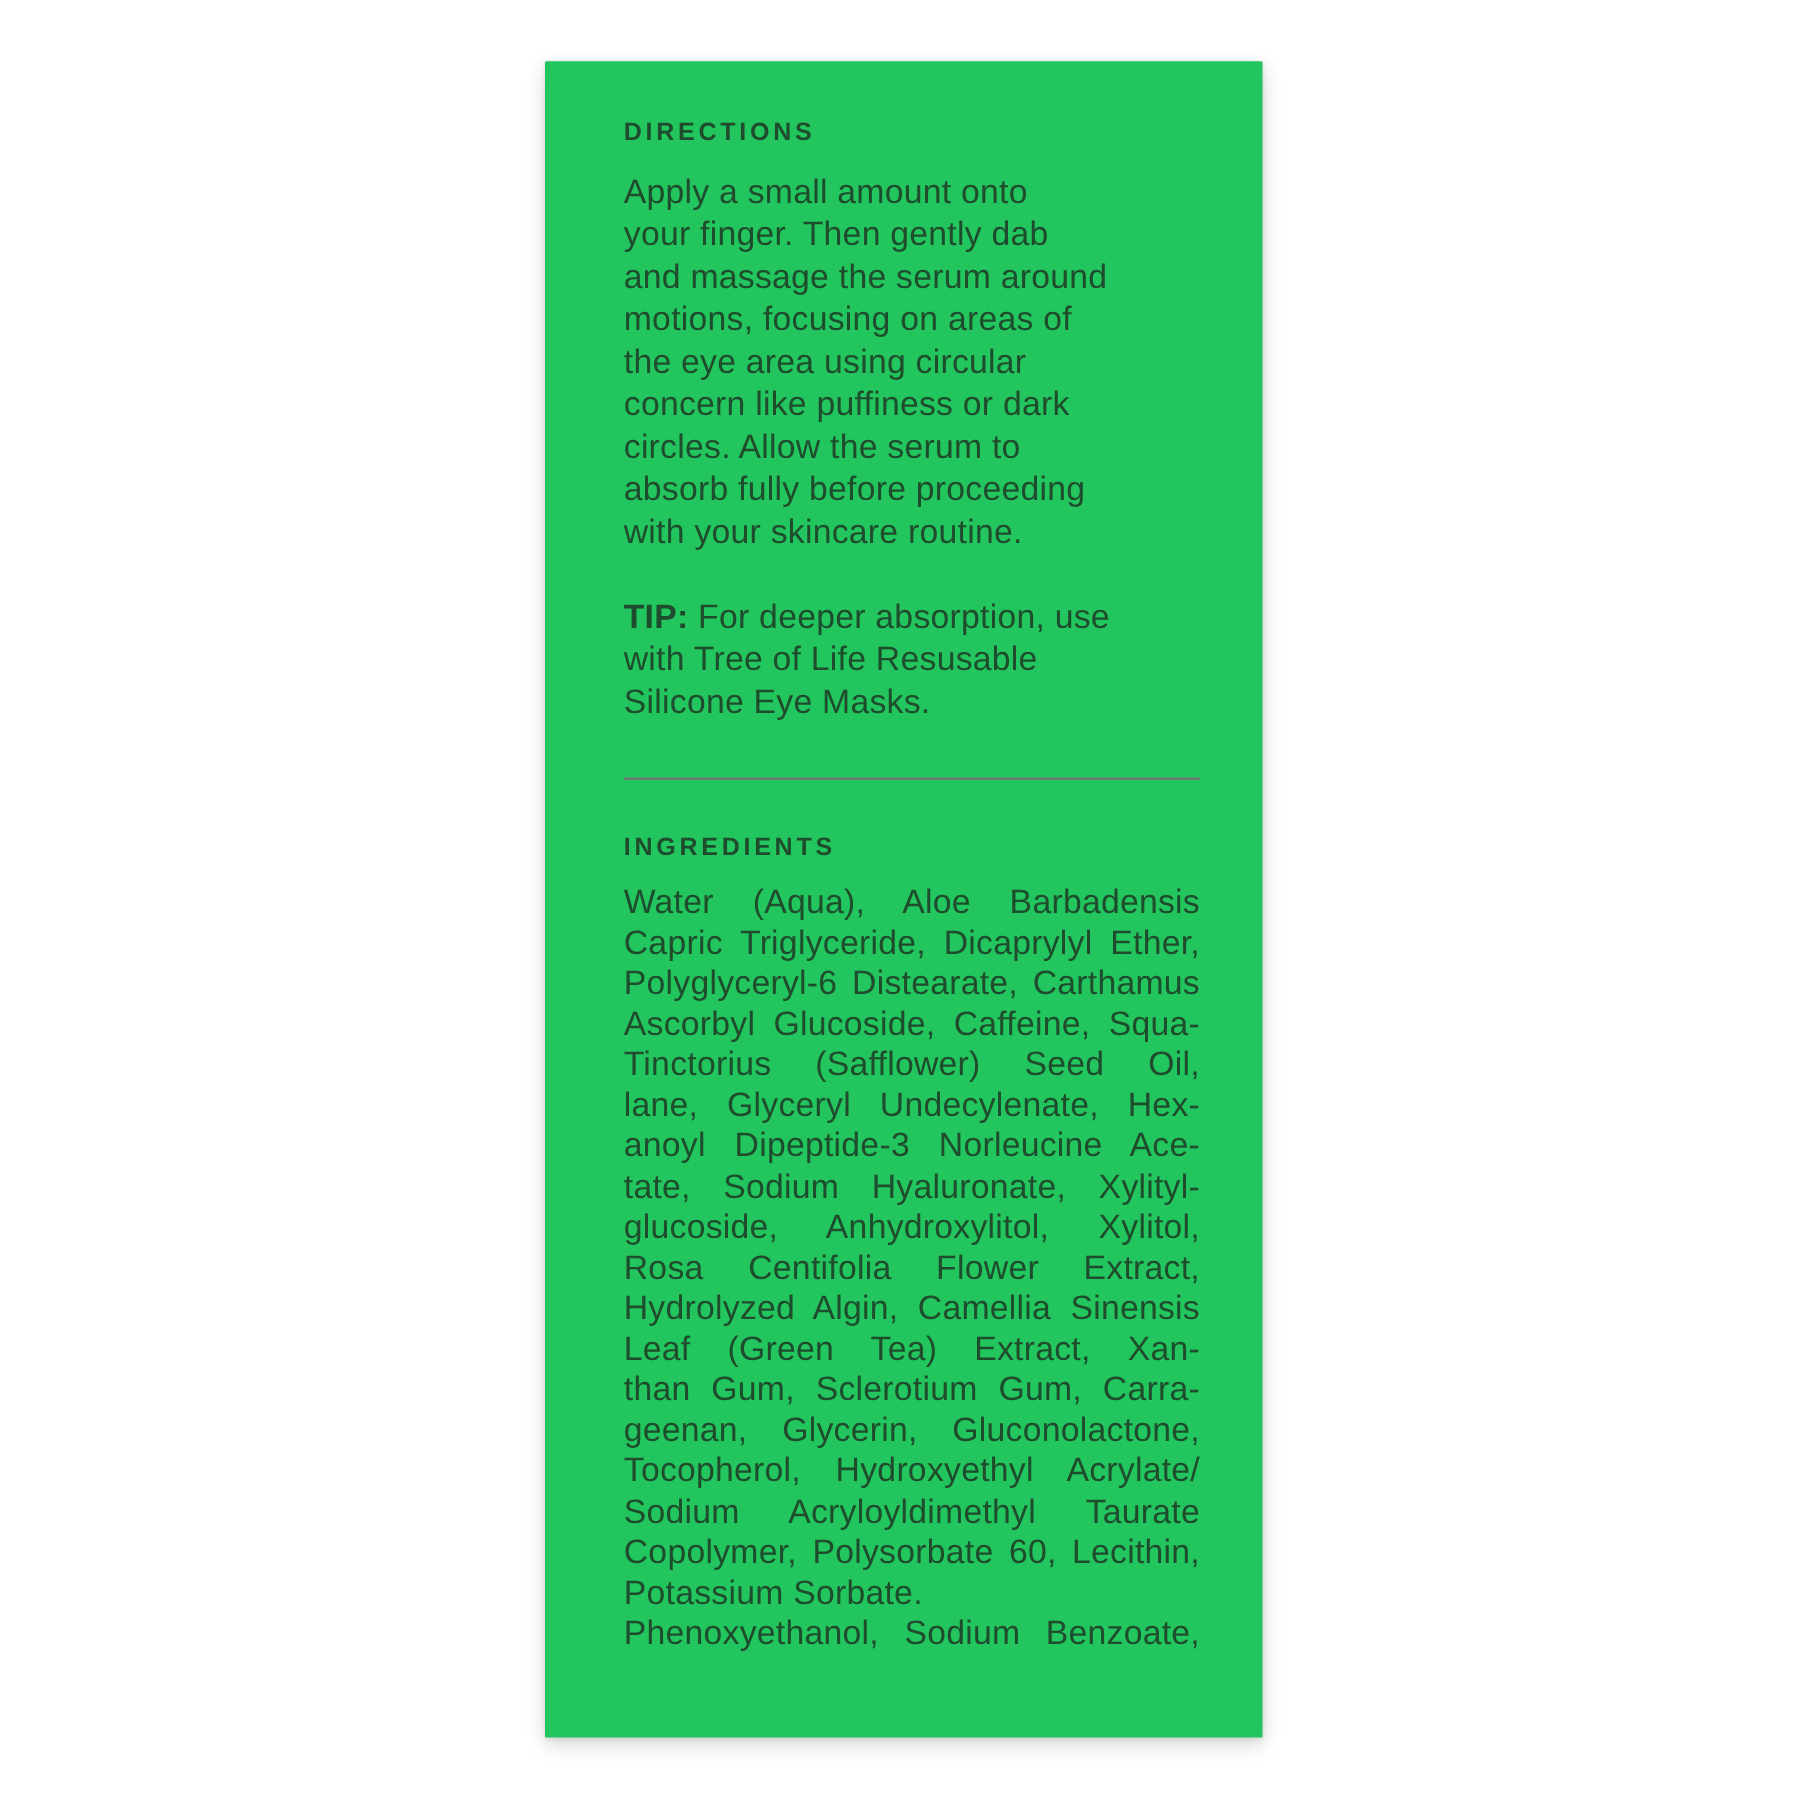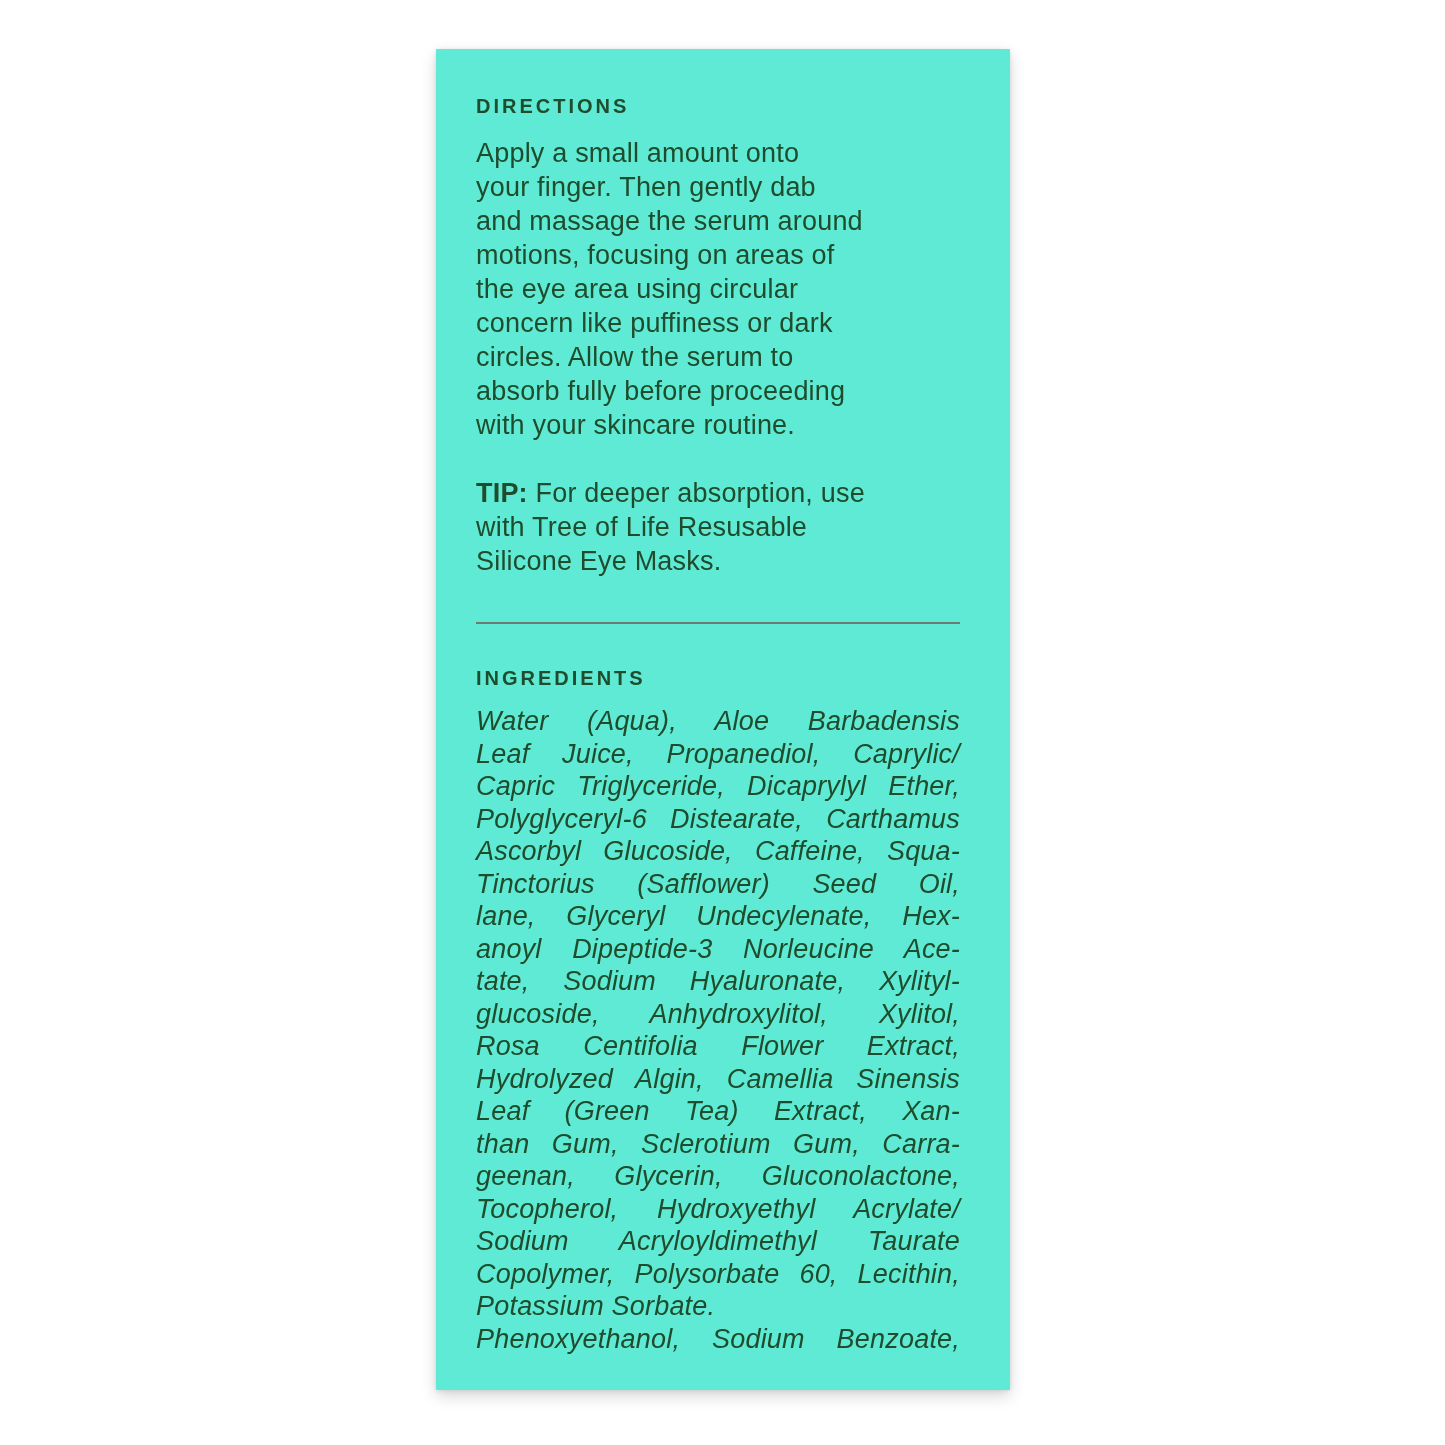--- a/index.html
+++ b/index.html
@@ -17,22 +17,22 @@
     height: 1445px;
     background: #ffffff;
   }
   .card {
     position: absolute;
     left: 436px;
     top: 49px;
     width: 574px;
     height: 1341px;
     box-sizing: border-box;
-    background: #5eead4;
-    padding: 46px 50px 0 40px;
+    background: #22c55e;
+    padding: 46px 50px 0 63px;
     box-shadow: 0 6px 16px rgba(0,0,0,0.16), 0 1px 4px rgba(0,0,0,0.10);
     border-radius: 1px;
   }
   .section-heading {
     color: #1e4c2c;
     font-size: 20px;
     line-height: 22px;
     font-weight: 700;
     letter-spacing: 3px;
     margin: 0;
@@ -55,21 +55,20 @@
   .divider {
     margin-top: 44px;
     width: 100%;
     height: 0;
     border-top: 2px solid #6e7a70;
   }
   .ingredients-para .text-line {
     line-height: 32.5px;
     text-align: justify;
     text-align-last: justify;
-    font-style: italic;
   }
   .ingredients-para .text-line.last-line {
     text-align: left;
     text-align-last: left;
   }
 </style>
 </head>
 <body>
 
 <div class="stage">
@@ -97,21 +96,20 @@
       </div>
     </div>
 
     <div class="divider"></div>
 
     <div class="section">
       <h2 class="section-heading heading-ingredients">INGREDIENTS</h2>
 
       <div class="body-text ingredients-para">
         <div class="text-line">Water (Aqua), Aloe Barbadensis</div>
-        <div class="text-line">Leaf Juice, Propanediol, Caprylic/</div>
         <div class="text-line">Capric Triglyceride, Dicaprylyl Ether,</div>
         <div class="text-line">Polyglyceryl-6 Distearate, Carthamus</div>
         <div class="text-line">Ascorbyl Glucoside, Caffeine, Squa-</div>
         <div class="text-line">Tinctorius (Safflower) Seed Oil,</div>
         <div class="text-line">lane, Glyceryl Undecylenate, Hex-</div>
         <div class="text-line">anoyl Dipeptide-3 Norleucine Ace-</div>
         <div class="text-line">tate, Sodium Hyaluronate, Xylityl-</div>
         <div class="text-line">glucoside, Anhydroxylitol, Xylitol,</div>
         <div class="text-line">Rosa Centifolia Flower Extract,</div>
         <div class="text-line">Hydrolyzed Algin, Camellia Sinensis</div>

